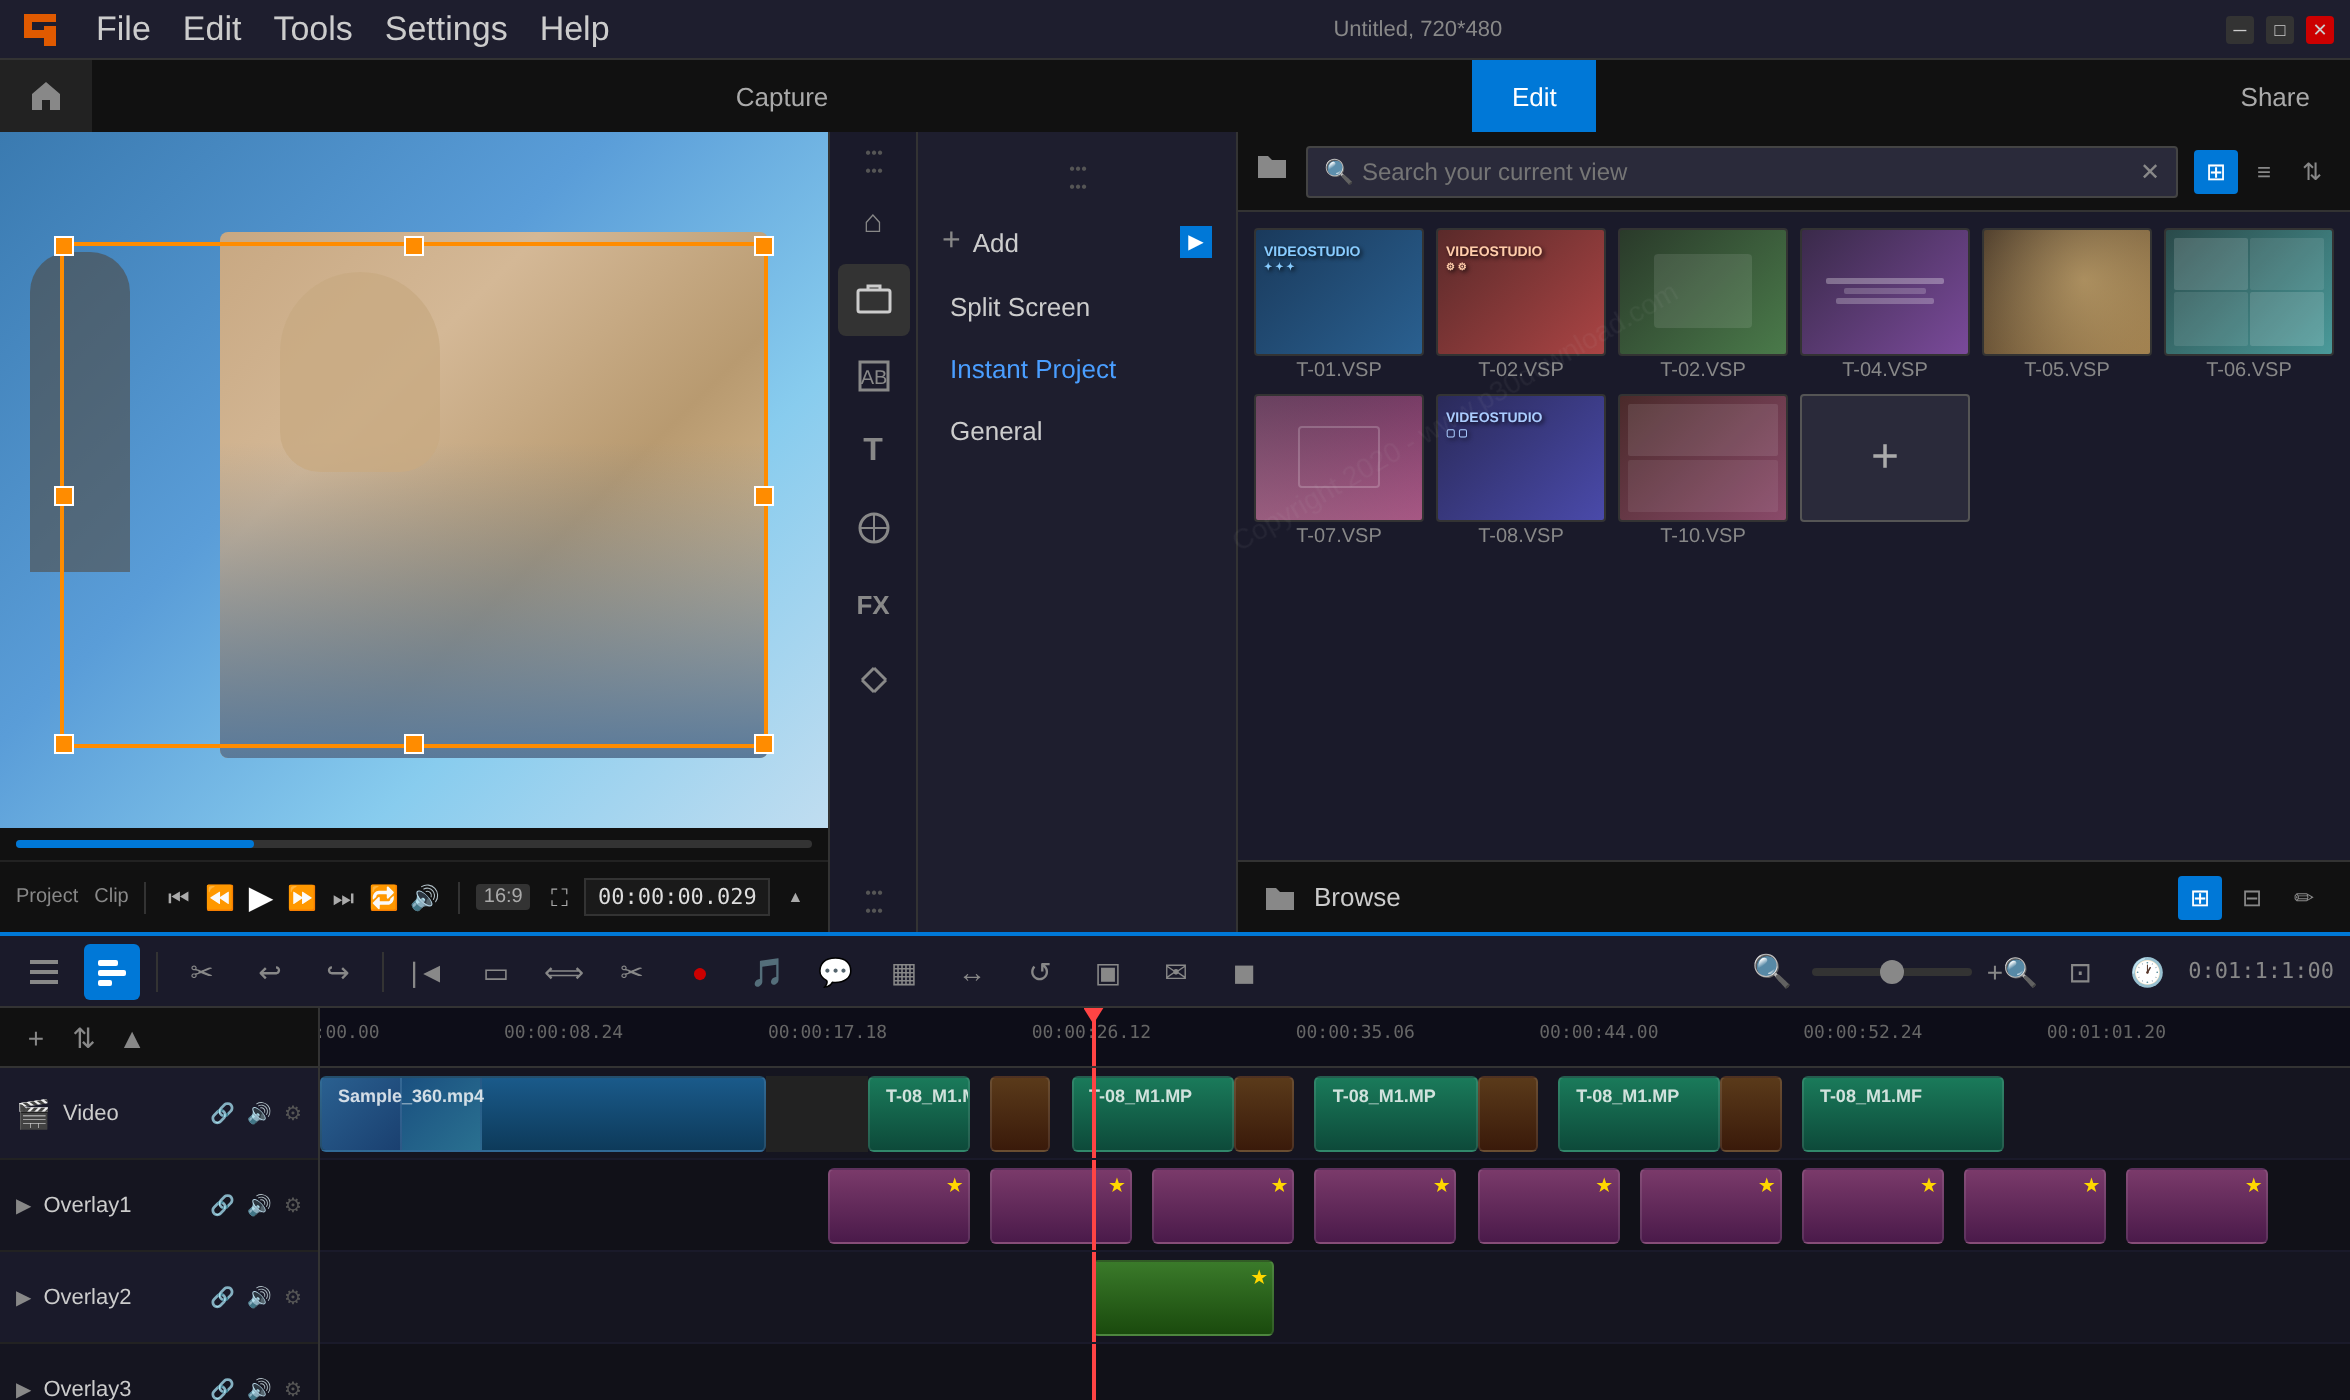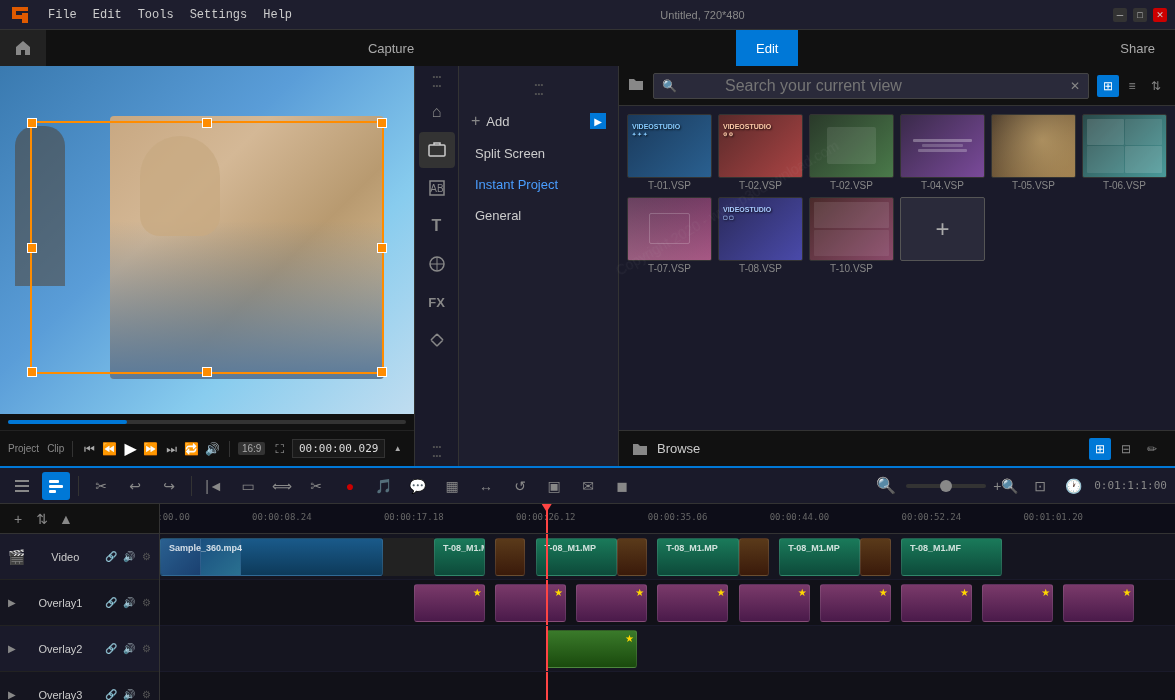--- a/index.html
+++ b/index.html
@@ -1,20 +1,20 @@
 <!DOCTYPE html>
 <html><head>
   <meta charset="utf-8">
   <style>
     * { box-sizing: border-box; margin: 0; padding: 0; }
     body { width: 1175px; height: 700px; background: #1a1a2e; font-family: 'Segoe UI', Arial, sans-serif; overflow: hidden; color: #ccc; font-size: 12px; }
 
     
     #menu-bar { display: flex; align-items: center; background: #1e1e2e; height: 30px; padding: 0 8px; border-bottom: 1px solid #333; }
-    .menu-item { padding: 4px 8px; color: #ccc; cursor: pointer; font-size: 12px; font-family: Liberation Mono, monospace; }
+    .menu-item { padding: 4px 8px; color: #ccc; cursor: pointer; font-size: 17px; }
     .window-controls { margin-left: auto; display: flex; gap: 6px; }
     .win-btn { width: 14px; height: 14px; border-radius: 2px; cursor: pointer; display: flex; align-items: center; justify-content: center; font-size: 9px; color: #ccc; background: #333; }
     .title-info { margin-left: auto; color: #888; font-size: 11px; margin-right: 8px; }
 
     
     #nav-tabs { display: flex; background: #111; height: 36px; align-items: center; justify-content: space-between; }
     .nav-tab { padding: 0 20px; height: 36px; display: flex; align-items: center; cursor: pointer; font-size: 13px; color: #aaa; }
     .nav-tab.active { background: #0078d7; color: white; }
     .nav-home { padding: 0 14px; height: 36px; display: flex; align-items: center; background: #222; cursor: pointer; color: #aaa; }
 
@@ -58,21 +58,21 @@
     .menu-panel-item.active { color: #4a9eff; }
     .menu-panel-add { display: flex; align-items: center; gap: 6px; padding: 8px 12px; cursor: pointer; color: #ccc; font-size: 13px; font-weight: 500; }
     .add-icon { color: #888; font-size: 16px; }
     .add-arrow { width: 16px; height: 16px; background: #0078d7; display: flex; align-items: center; justify-content: center; color: white; font-size: 10px; margin-left: auto; }
 
     
     #content-panel { flex: 1; background: #1a1a2a; display: flex; flex-direction: column; }
     #search-bar { height: 40px; background: #111; display: flex; align-items: center; padding: 0 8px; gap: 8px; border-bottom: 1px solid #333; }
     .folder-icon-btn { color: #888; cursor: pointer; font-size: 16px; }
     #search-input-wrap { flex: 1; background: #2a2a3a; border: 1px solid #444; display: flex; align-items: center; padding: 0 8px; height: 26px; border-radius: 2px; }
-    #search-input { background: transparent; border: none; outline: none; color: #ccc; font-size: 16px; flex: 1; margin-left: 44px; }
+    #search-input { background: transparent; border: none; outline: none; color: #ccc; font-size: 12px; flex: 1; }
     .search-icon { color: #888; margin-right: 4px; font-size: 12px; }
     .close-icon { color: #888; cursor: pointer; font-size: 12px; }
     .view-btns { display: flex; gap: 2px; }
     .view-btn { width: 22px; height: 22px; display: flex; align-items: center; justify-content: center; color: #888; cursor: pointer; border-radius: 2px; font-size: 12px; }
     .view-btn.active { background: #0078d7; color: white; }
 
     #templates-grid { flex: 1; overflow-y: auto; padding: 8px; display: grid; grid-template-columns: repeat(6, 1fr); gap: 6px; align-content: start; }
     .template-item { cursor: pointer; display: flex; flex-direction: column; gap: 2px; }
     .template-thumb { width: 100%; aspect-ratio: 4/3; background: #2a2a3a; border: 1px solid #333; border-radius: 2px; overflow: hidden; display: flex; align-items: center; justify-content: center; position: relative; }
     .template-label { font-size: 10px; color: #888; text-align: center; }
@@ -103,21 +103,21 @@
     .tl-sep { width: 1px; height: 20px; background: #333; margin: 0 2px; }
     .tl-spacer { flex: 1; }
     .zoom-area { display: flex; align-items: center; gap: 4px; }
     .zoom-track { width: 80px; height: 4px; background: #333; border-radius: 2px; position: relative; }
     .zoom-thumb { position: absolute; top: -4px; left: 50%; width: 12px; height: 12px; background: #888; border-radius: 50%; transform: translateX(-50%); cursor: pointer; }
     .timecode { font-family: monospace; font-size: 11px; color: #888; }
 
     #timeline-area { display: flex; height: calc(270px - 36px - 30px); overflow: hidden; }
     #track-labels { width: 160px; background: #1a1a2a; border-right: 1px solid #333; overflow: hidden; }
     .track-label { height: 46px; display: flex; align-items: center; padding: 0 8px; gap: 6px; border-bottom: 1px solid #222; }
-    .track-label-text { font-size: 11px; color: #ccc; flex: 1; text-align: center; }
+    .track-label-text { font-size: 11px; color: #ccc; flex: 1; }
     .track-link-icon { color: #555; font-size: 10px; }
     .track-vol-icon { color: #555; font-size: 10px; cursor: pointer; }
     .track-lock-icon { color: #555; font-size: 10px; cursor: pointer; }
 
     #timeline-tracks { flex: 1; overflow-x: auto; overflow-y: hidden; position: relative; }
     #time-ruler { height: 30px; background: #111; display: flex; align-items: center; padding: 0 4px; border-bottom: 1px solid #333; position: relative; }
     .time-mark { position: absolute; top: 8px; color: #666; font-size: 9px; font-family: monospace; transform: translateX(-50%); }
 
     #tracks-content { position: relative; }
     .track-row { height: 46px; display: flex; align-items: center; border-bottom: 1px solid #1a1a2a; position: relative; overflow: hidden; }

